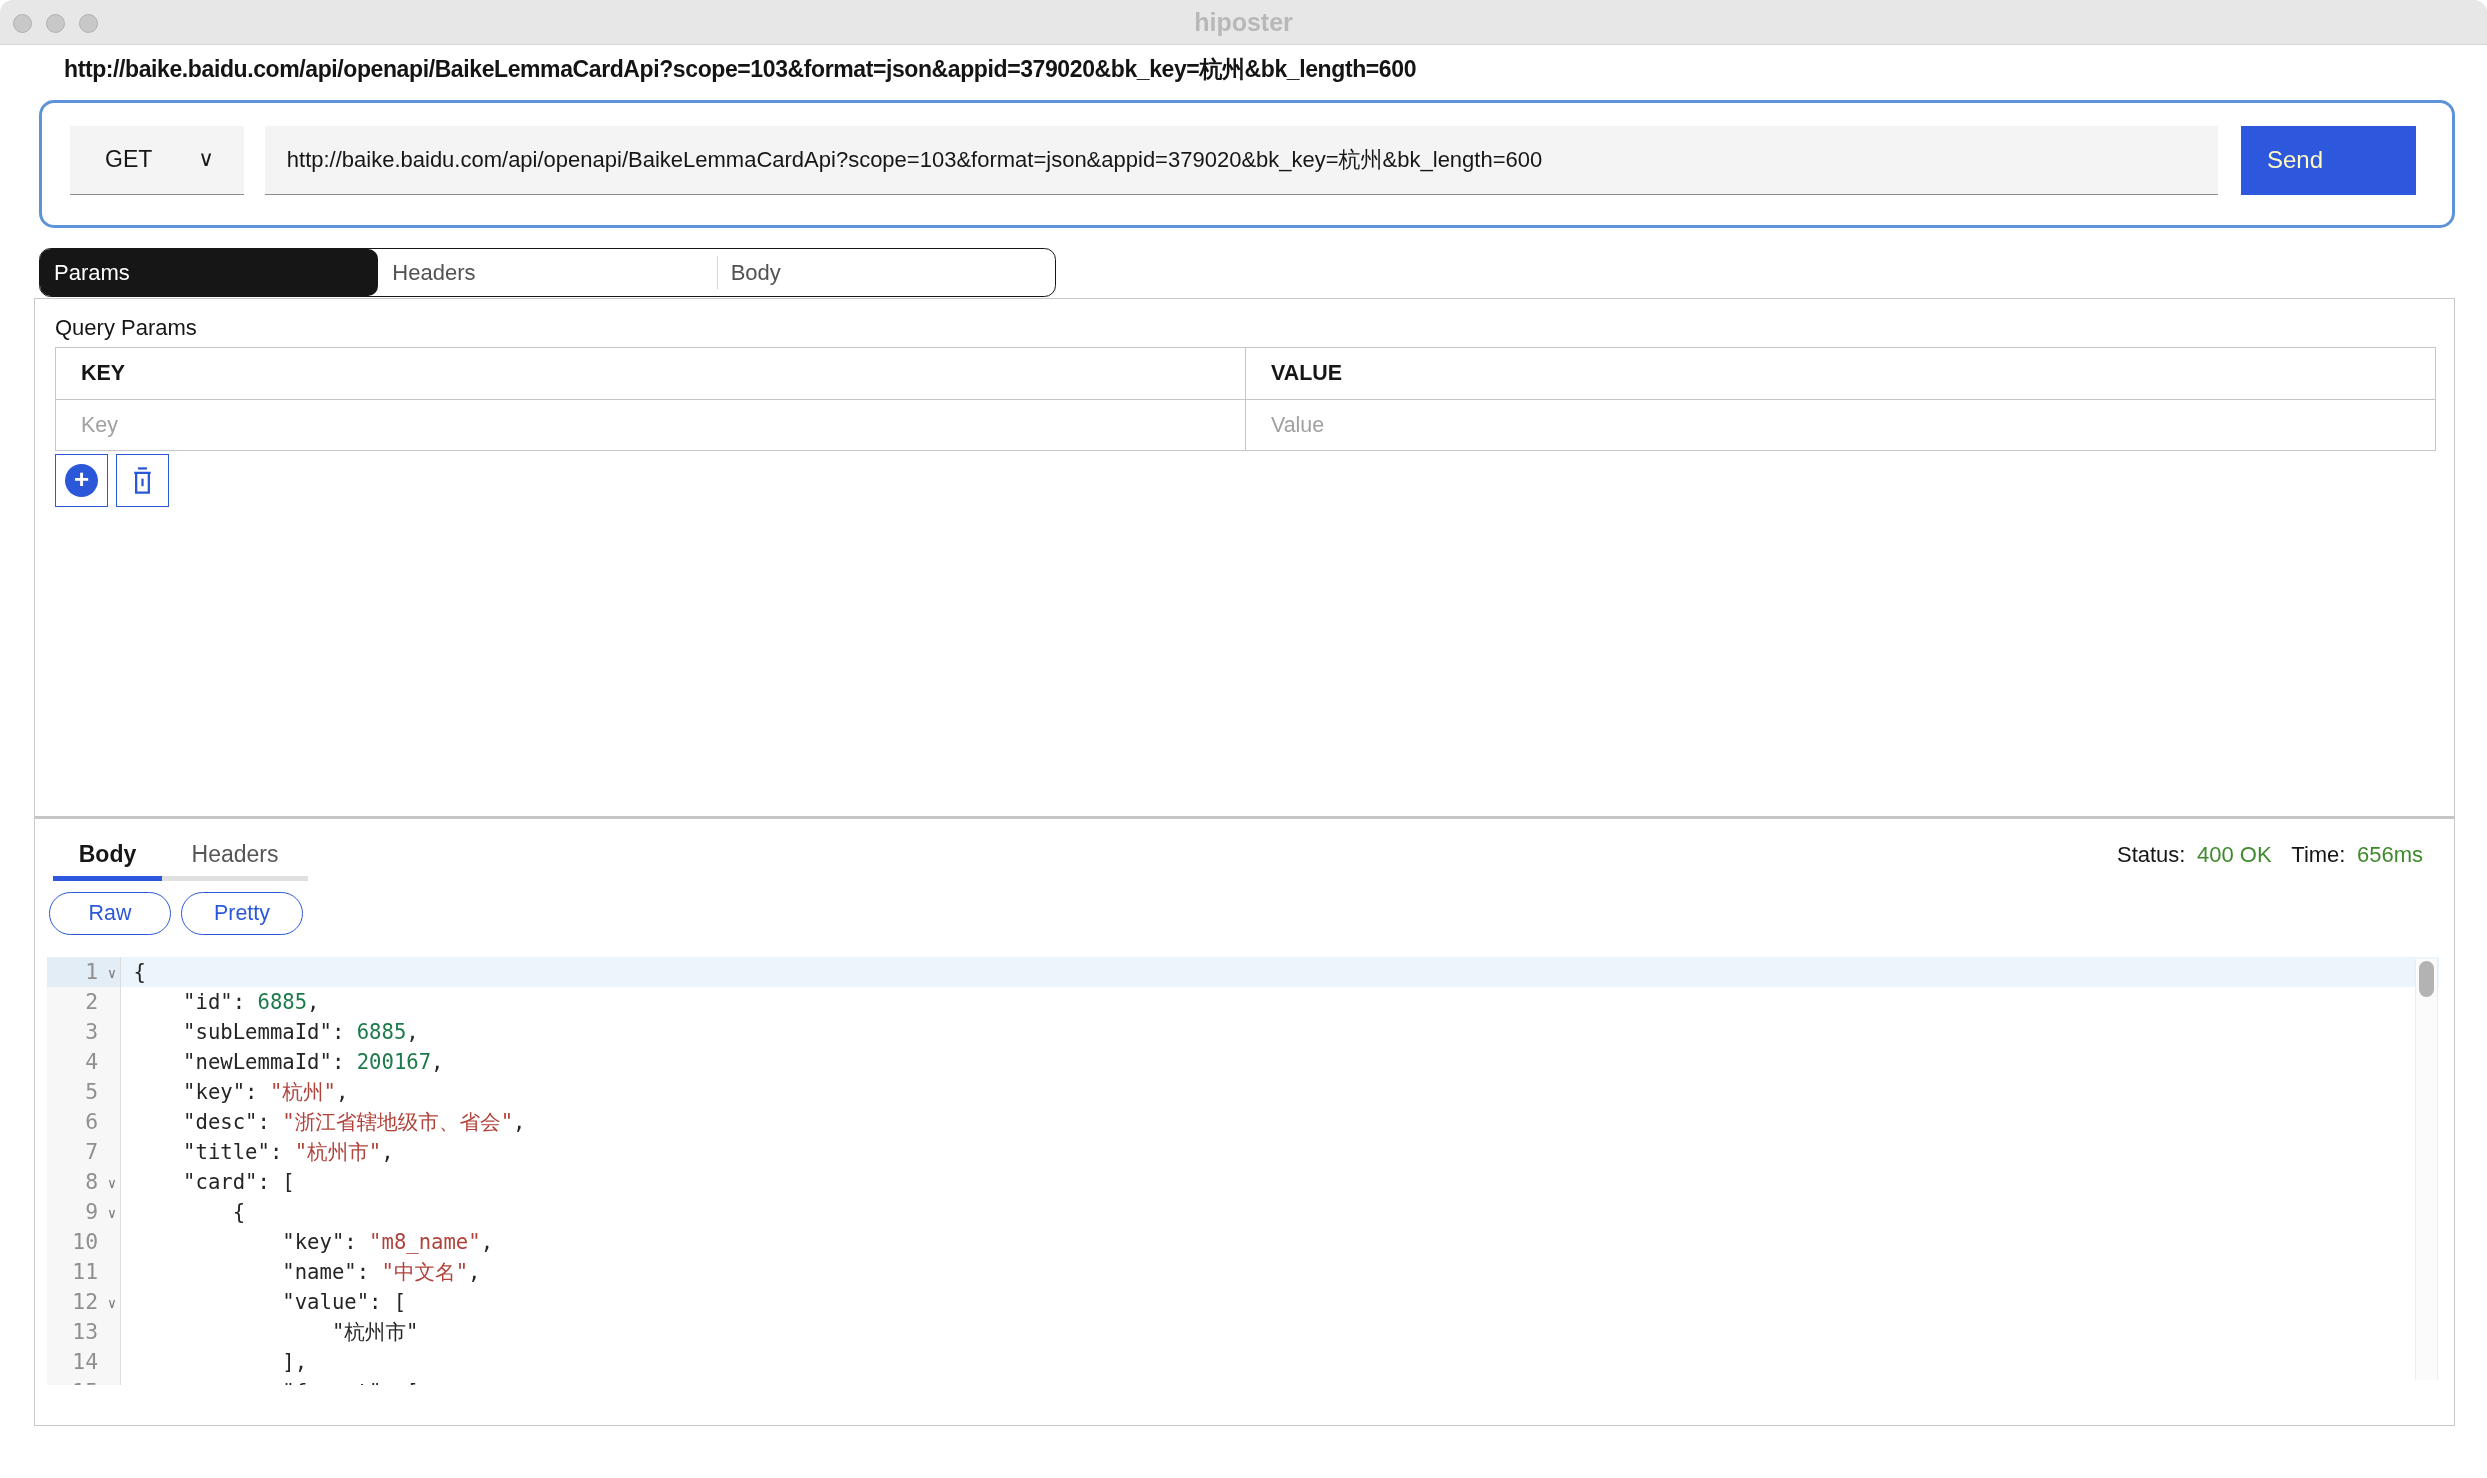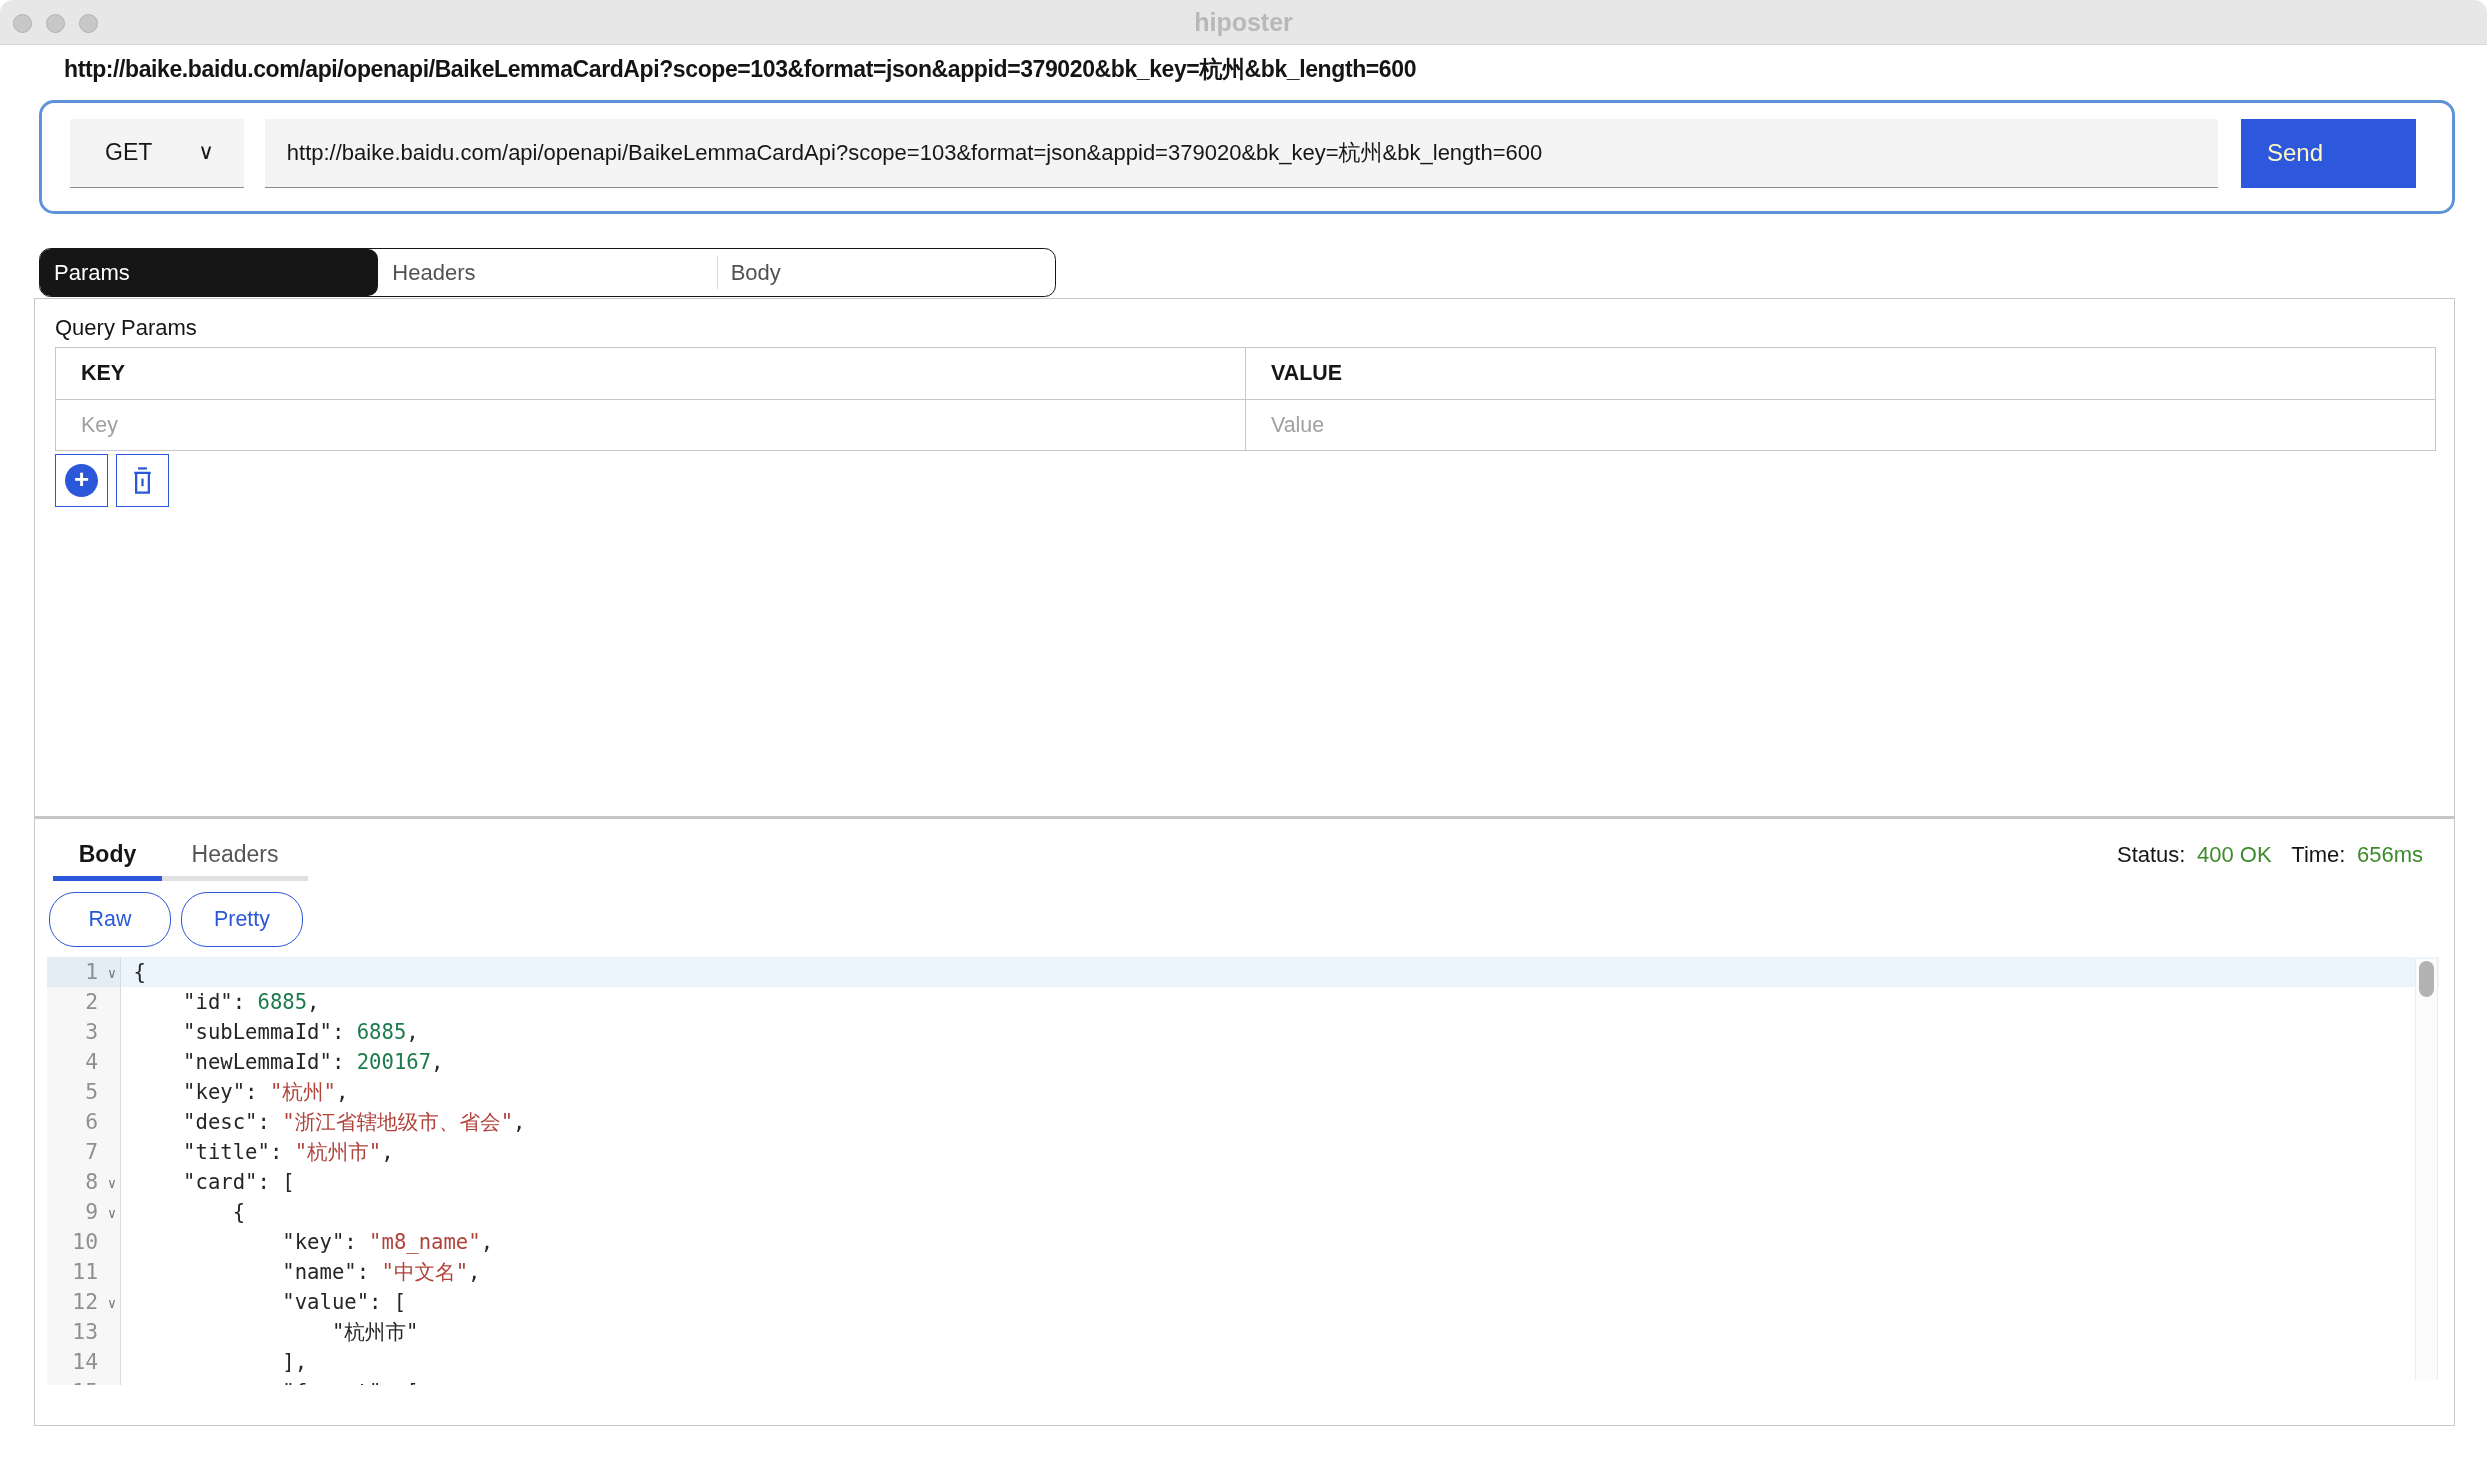--- a/index.html
+++ b/index.html
@@ -13,21 +13,21 @@
     background: #c9c8c8; border: 0.8px solid #b2b1b1; }
   .t1 { left: 13px; } .t2 { left: 46px; } .t3 { left: 79px; }
   .win-title { position: absolute; left: 0; right: 0; top: 0; height: 45px; line-height: 45px;
     text-align: center; font-weight: bold; font-size: 25px; color: #b9b8b8; }
 
   
   .url-header { position: absolute; left: 64px; top: 54px; width: 2385px;
     font-size: 23px; font-weight: bold; color: #141414; letter-spacing: -0.4px; white-space: nowrap; }
 
   
-  .request-bar { position: absolute; left: 39px; top: 100px; width: 2416px; height: 114px;
+  .request-bar { position: absolute; left: 39px; top: 100px; width: 2416px; height: 128px;
     border: 3.3px solid #5e93da; border-radius: 15px; background: #fff;
     display: flex; align-items: center; padding: 0 36px 8px 28px; }
   .method-select { position: relative; width: 174px; height: 69px; background: #f4f4f4;
     border-bottom: 1.6px solid #8d8d8d; display: flex; align-items: center;
     padding-left: 35px; font-size: 23px; color: #161616; cursor: pointer; flex: none; }
   .method-select .chev { position: absolute; right: 30px; top: 50%; transform: translateY(-54%);
     font-size: 21.4px; color: #161616; }
   .url-input { flex: 1; height: 69px; background: #f4f4f4; border: none;
     border-bottom: 1.6px solid #8d8d8d; margin-left: 21.4px; padding: 0 21.4px;
     font-size: 22px; color: #161616; font-family: "Liberation Sans", sans-serif; outline: none; }
@@ -73,21 +73,21 @@
   .resp-tab { height: 49px; display: flex; align-items: center; justify-content: center;
     font-size: 23px; cursor: pointer; border-bottom: 5.8px solid #e0e0e0; padding: 0 6.6px; }
   .resp-tab.t-body { width: 109px; font-weight: bold; color: #161616; border-bottom-color: #2d57dc; }
   .resp-tab.t-headers { width: 146px; color: #565656; }
 
   .status-line { position: absolute; right: 31px; top: 543px; font-size: 22px; color: #161616;
     display: flex; gap: 11.5px; align-items: flex-end; }
   .status-line .green { color: #3e8a2c; }
 
   .view-btns { position: absolute; left: 14px; top: 593px; display: flex; gap: 10px; }
-  .pill-btn { width: 122px; height: 55px; border: 1.6px solid #2b58d8; border-radius: 26px;
+  .pill-btn { width: 122px; height: 43px; border: 1.6px solid #2b58d8; border-radius: 26px;
     background: #fff; color: #2b58d8; font-size: 21.4px; font-family: "Liberation Sans", sans-serif;
     cursor: pointer; }
 
   
   .code-viewer { position: absolute; left: 11.5px; top: 658px; right: 15px; height: 428px;
     overflow: hidden; background: #fff; font-family: "DejaVu Sans Mono", monospace; }
   .code-line { display: flex; height: 30px; line-height: 30px; }
   .code-line .gutter { flex: none; width: 74px; background: #f7f7f7; border-right: 0.8px solid #dcdcdc;
     text-align: right; padding-right: 21.4px; font-size: 21.4px; color: #909090; position: relative; }
   .code-line .fold { position: absolute; right: 3.3px; top: 0.8px; font-size: 14px; color: #7a7a7a; cursor: pointer; }

